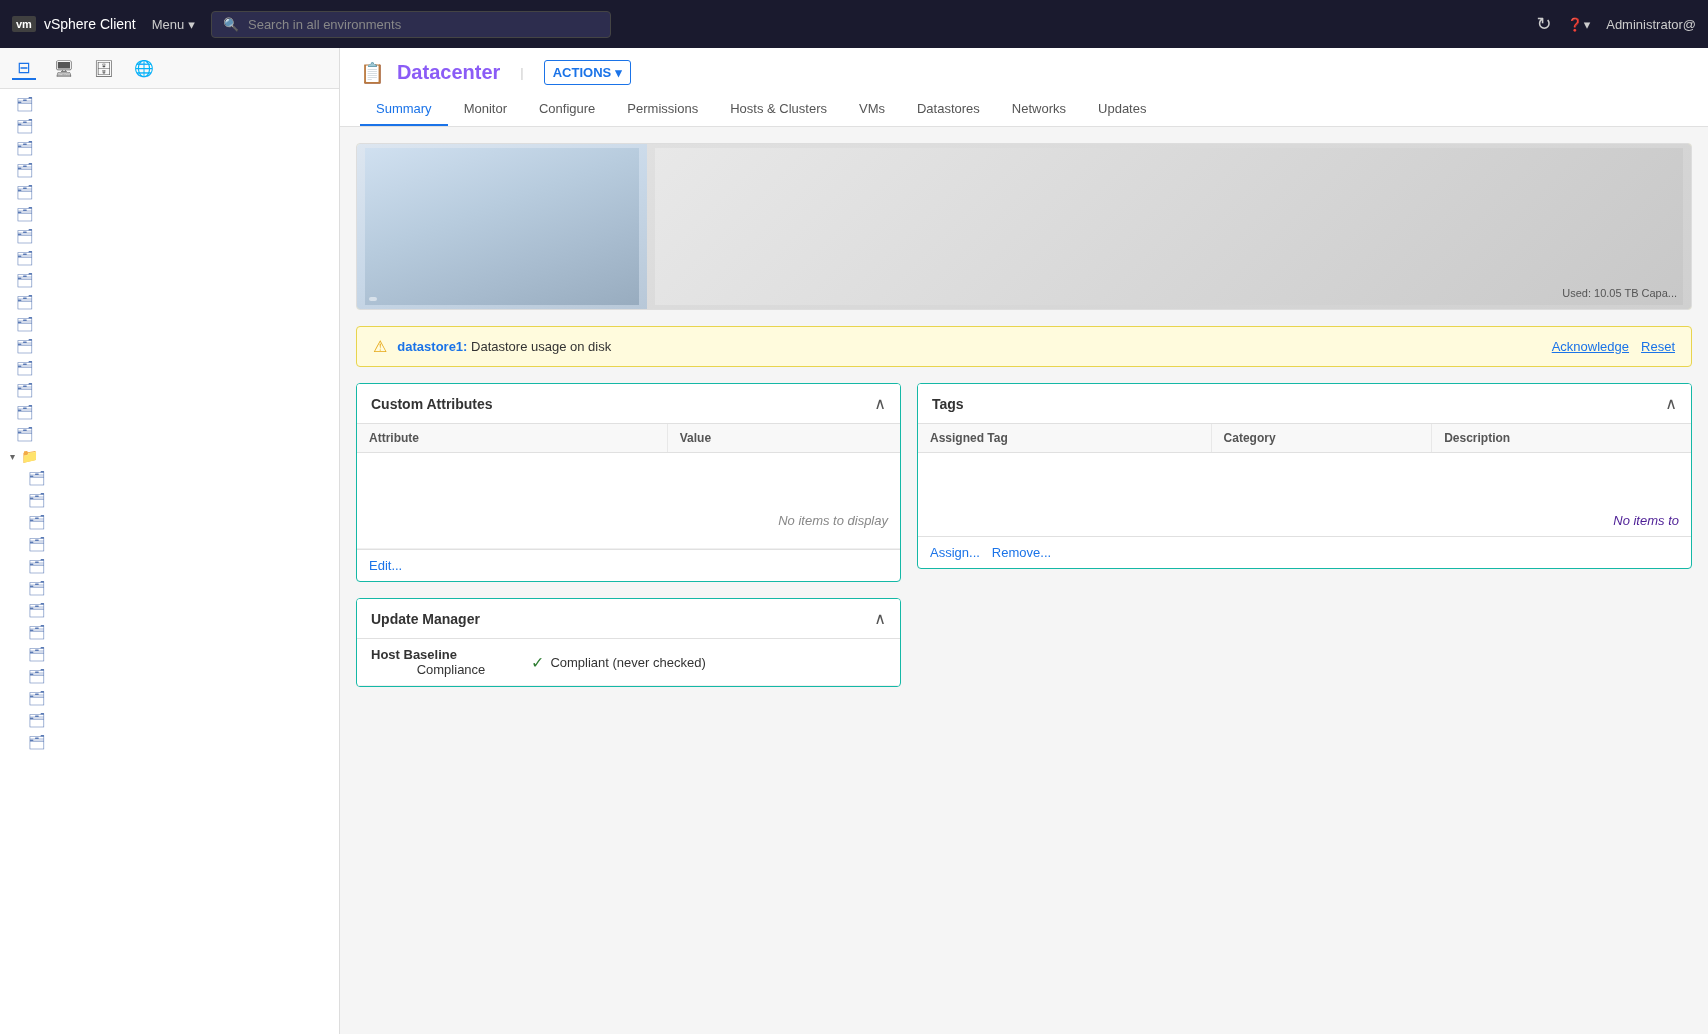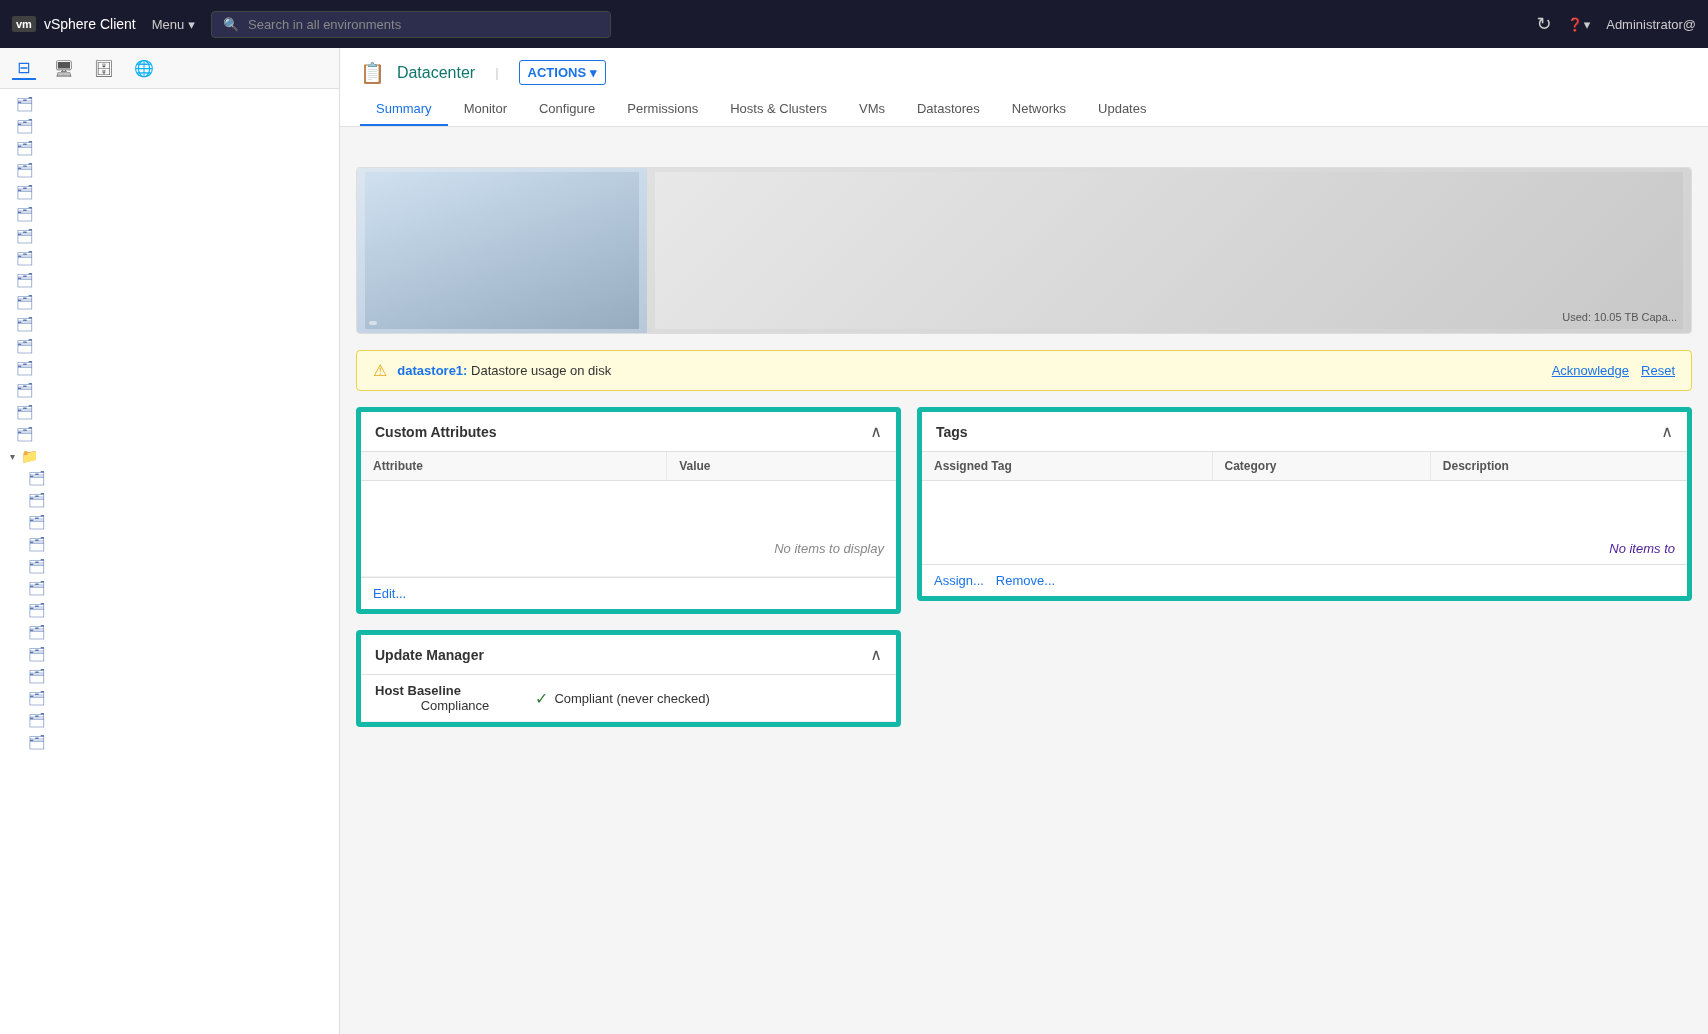--- a/index.html
+++ b/index.html
@@ -76,21 +76,21 @@
     
     .content-header {
       background: #fff;
       padding: 12px 20px 0 20px;
       border-bottom: 1px solid #e0e0e0;
     }
     .content-header-top {
       display: flex; align-items: center; gap: 12px; margin-bottom: 8px;
     }
     .page-icon { font-size: 20px; color: #5a7ab5; }
-    .page-title { font-size: 16px; font-weight: 400; color: #0f766e; }
+    .page-title { font-size: 20px; font-weight: 700; color: #8b5cf6; }
     .page-title-separator { color: #ccc; margin: 0 8px; }
     .actions-button {
       background: none; border: none; color: #1a73e8; font-size: 13px; font-weight: 600;
       cursor: pointer; display: flex; align-items: center; gap: 4px; padding: 4px 8px;
       border: 1px solid #1a73e8; border-radius: 3px;
     }
 
     
     .tabs { display: flex; gap: 0; border-bottom: none; }
     .tab {
@@ -119,21 +119,21 @@
     .alert-action-link { color: #1a73e8; text-decoration: underline; cursor: pointer; font-size: 13px; }
 
     
     .two-col { display: flex; gap: 16px; }
     .col-left { flex: 0 0 545px; }
     .col-right { flex: 1; }
 
     
     .card {
       background: #fff;
-      border: 5px solid #14b8a6;
+      border: 1px solid #14b8a6;
       border-radius: 4px;
       margin-bottom: 16px;
       overflow: hidden;
     }
     .card-header {
       display: flex; align-items: center; justify-content: space-between;
       padding: 10px 14px; background: #fff; border-bottom: 1px solid #e0e0e0;
       font-size: 14px; font-weight: 600; color: #333;
     }
     .collapse-btn { background: none; border: none; cursor: pointer; color: #555; font-size: 16px; }
@@ -174,21 +174,21 @@
       background: #f8f8f8; padding: 7px 12px; text-align: left;
       font-size: 12px; font-weight: 600; color: #555;
       border-bottom: 1px solid #e0e0e0; border-right: 1px solid #e8e8e8;
     }
     .tags-table th:last-child { border-right: none; }
     .no-items-msg { text-align: right; color: #4c1d95; font-style: italic; padding: 40px 12px 8px; font-size: 13px; }
 
     
     .summary-images {
       display: flex; gap: 0; margin-bottom: 16px; background: #fef9c3;
-      border: 1px solid #ddd; border-radius: 4px; overflow: hidden; margin-top: 24px;
+      border: 1px solid #ddd; border-radius: 4px; overflow: hidden;
     }
     .summary-img-left {
       flex: 0 0 290px; height: 165px;
       background: linear-gradient(160deg, #dde6f0 0%, #c8d8e8 50%, #b8c8d8 100%);
       display: flex; align-items: flex-end; padding: 4px 8px;
     }
     .summary-img-right {
       flex: 1; height: 165px;
       background: linear-gradient(160deg, #e0e0e0 0%, #d0d0d0 100%);
       display: flex; align-items: flex-end; justify-content: flex-end;

